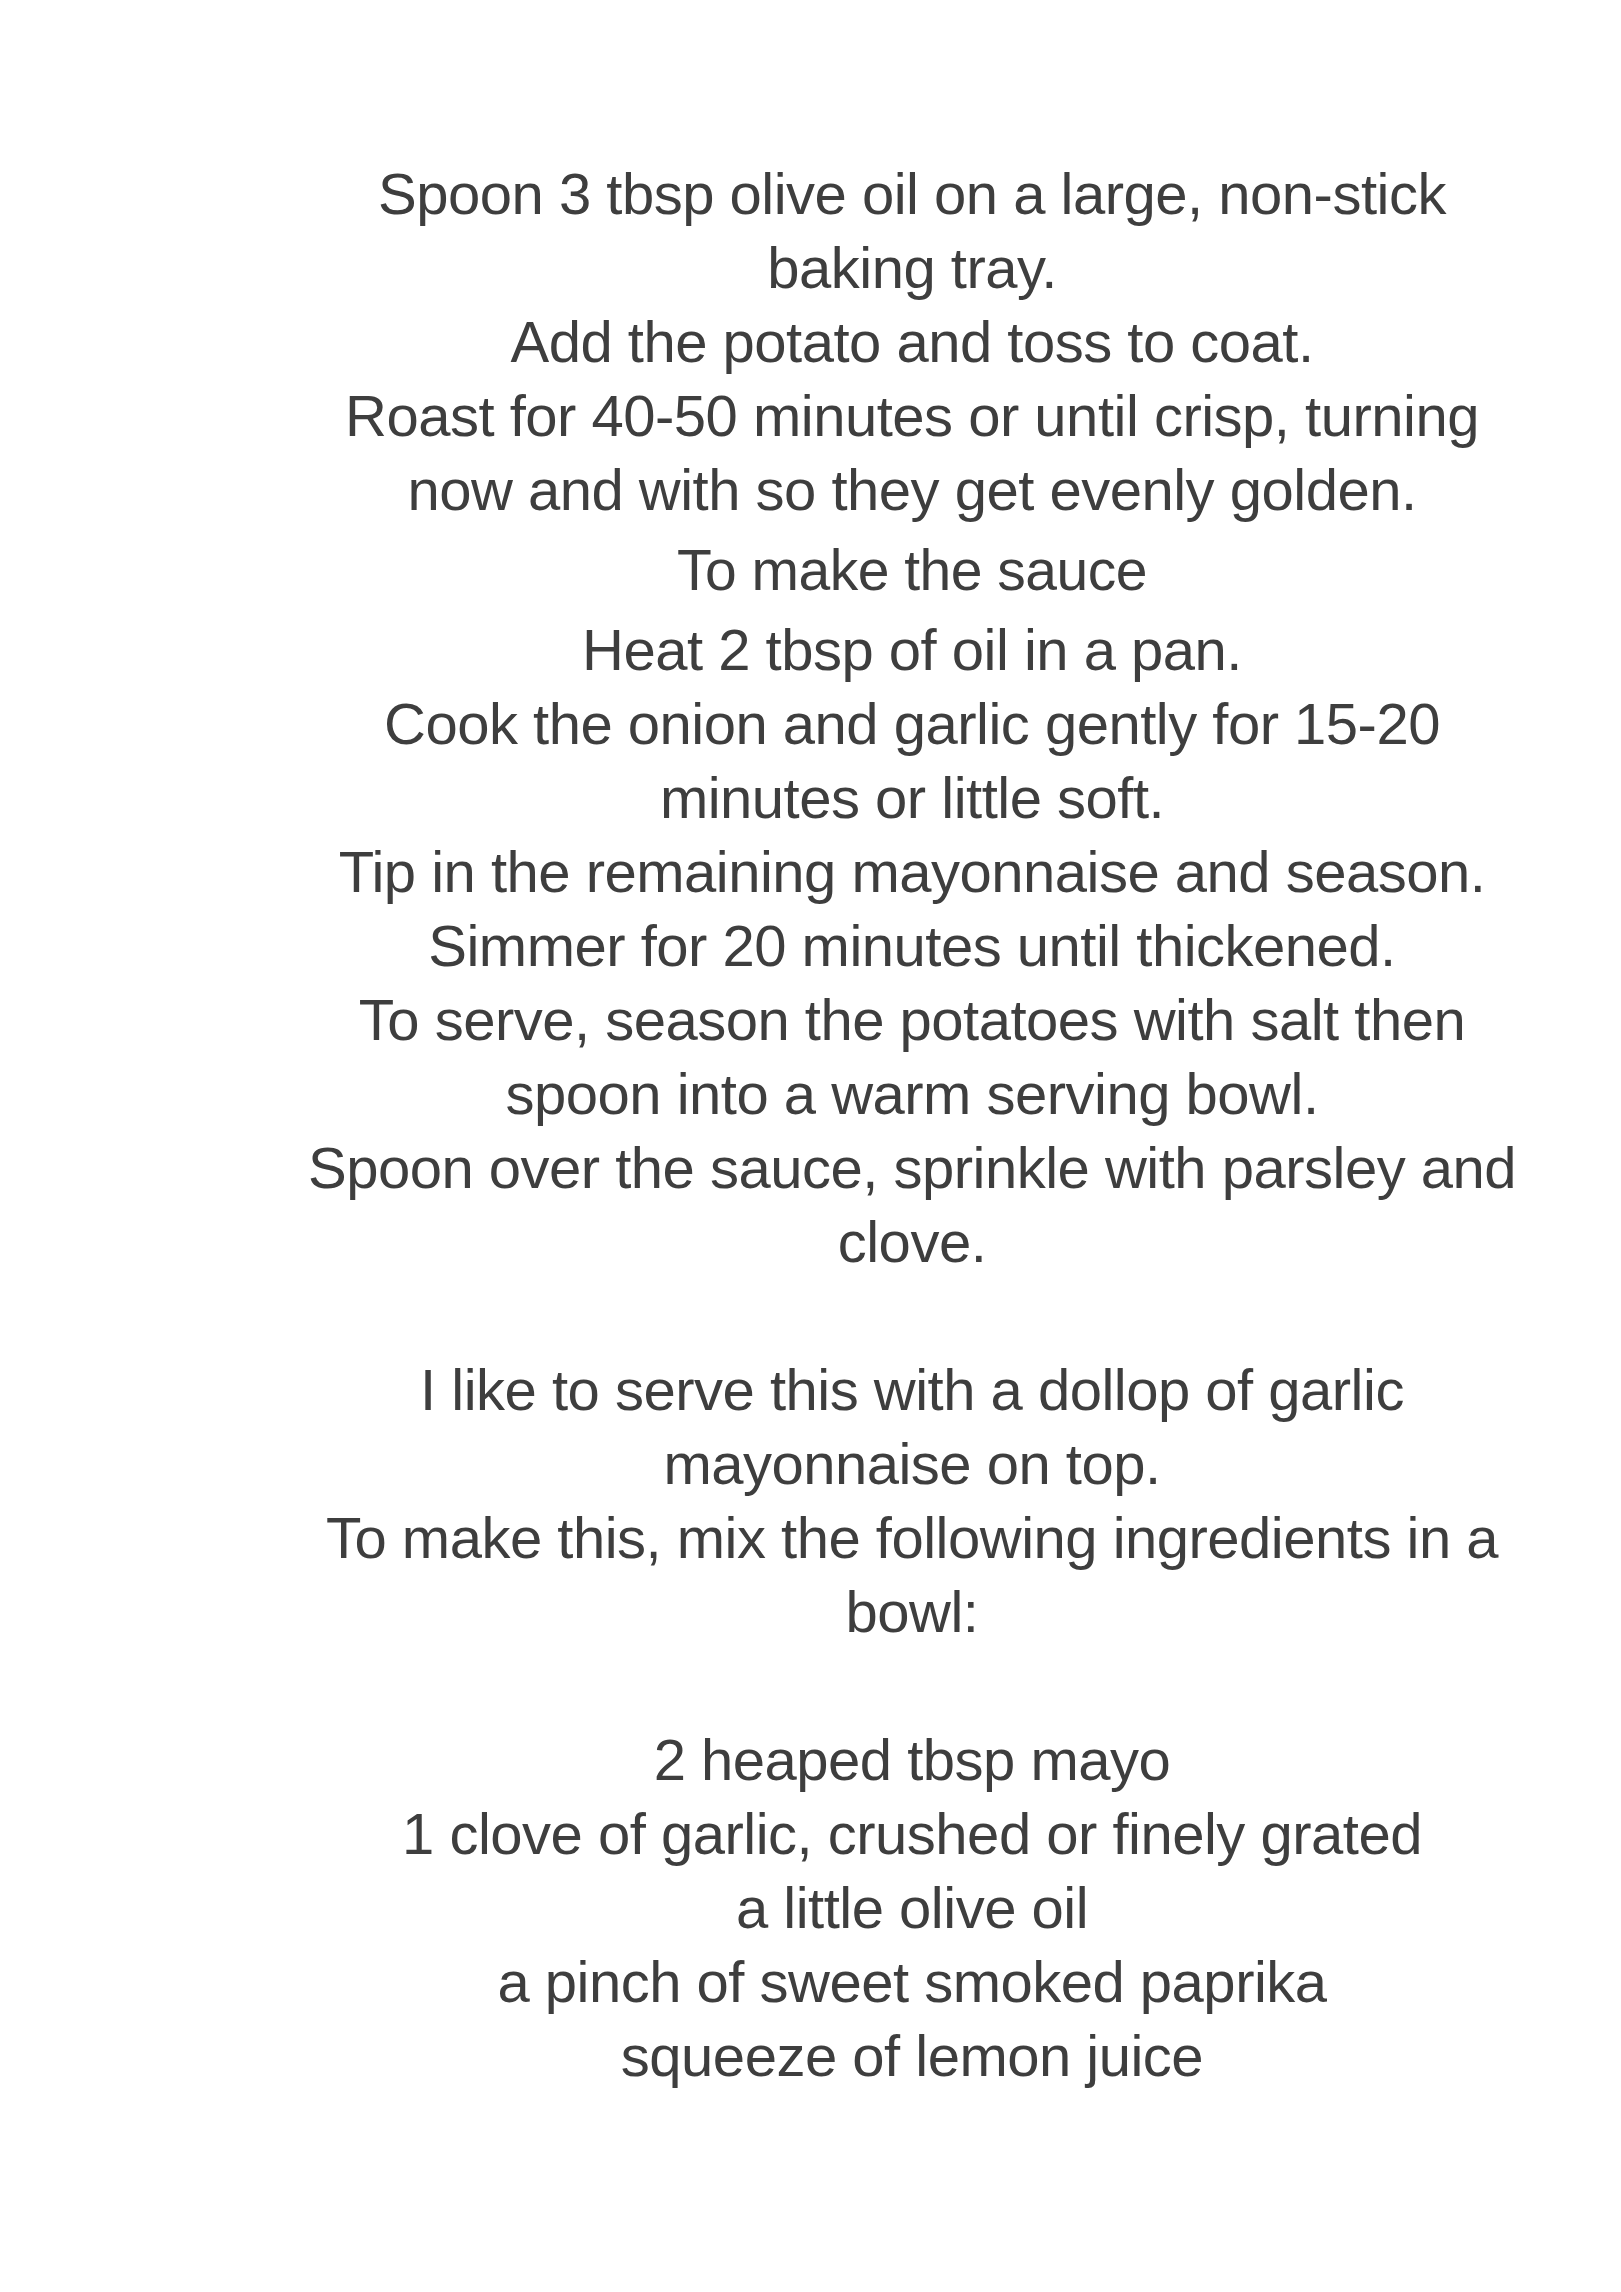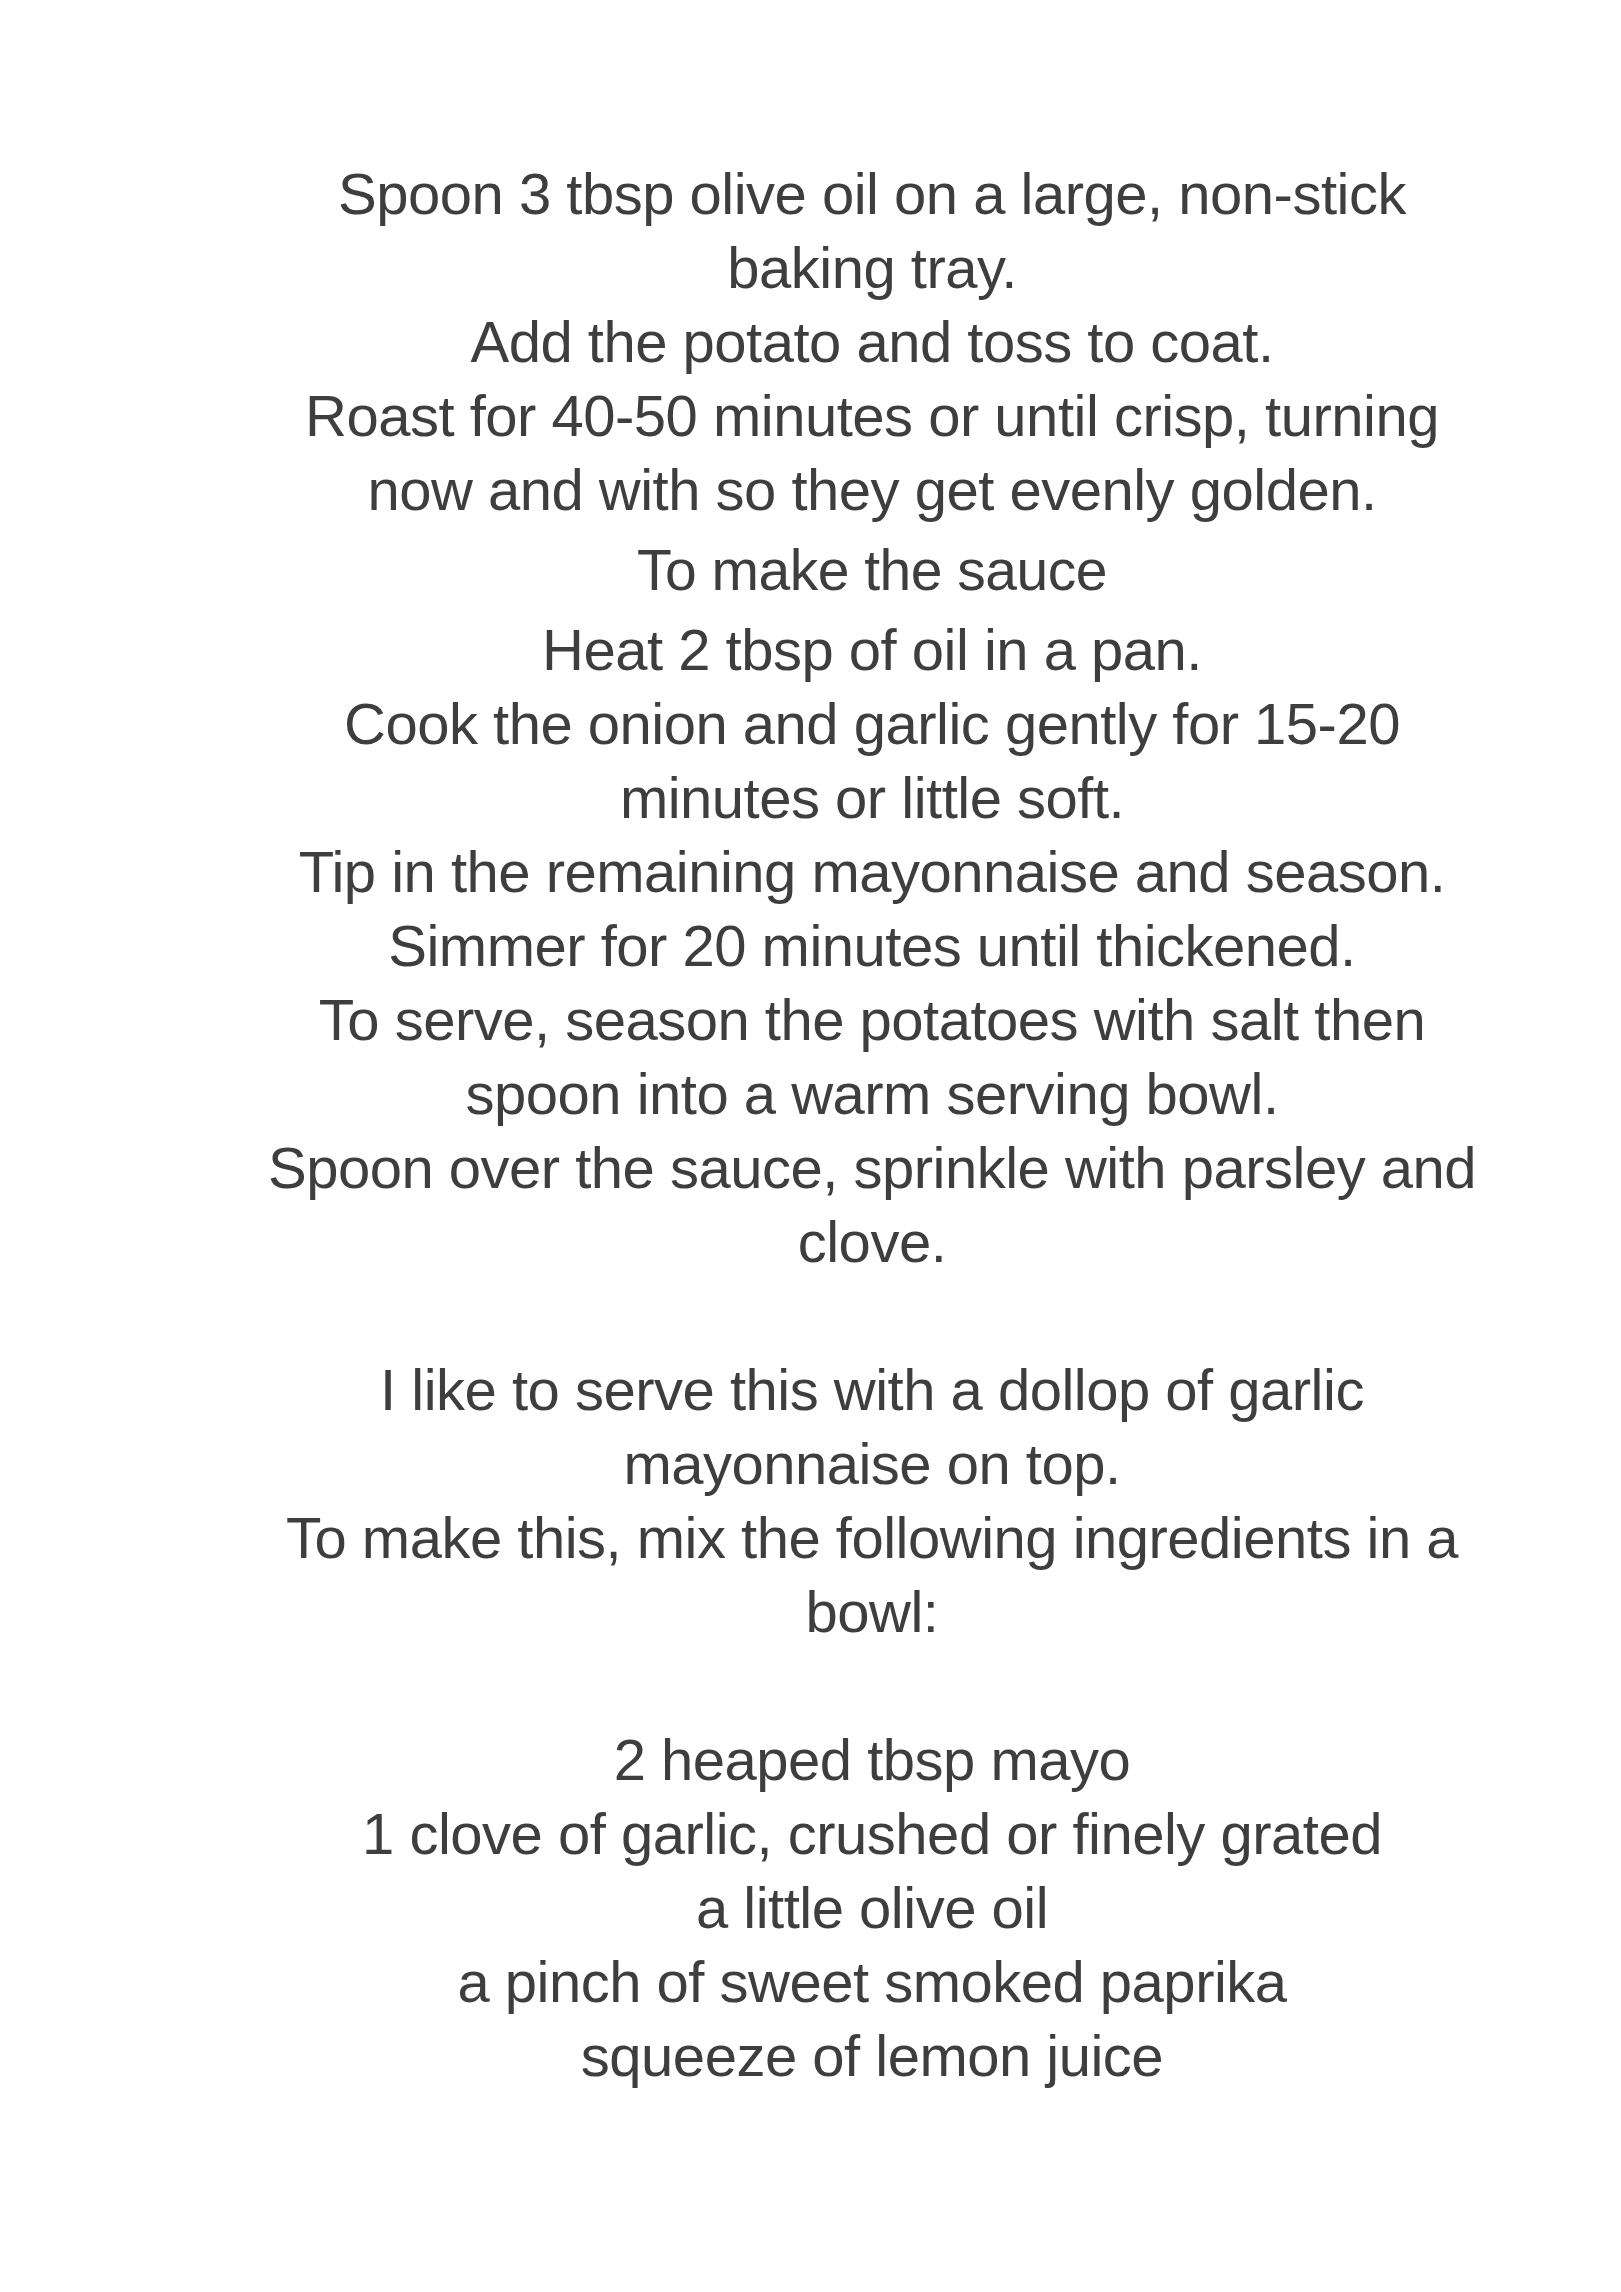--- a/index.html
+++ b/index.html
@@ -7,20 +7,21 @@
     padding: 0;
     background: #ffffff;
   }
   .page {
     position: relative;
     width: 1570px;
     height: 2293px;
     background: #ffffff;
     overflow: hidden;
     font-family: "Liberation Sans", sans-serif;
+    margin-left: 40px;
   }
   .recipe-text {
     position: absolute;
     top: 157px;
     left: 137px;
     width: 1470px;
     text-align: center;
     color: #3e3e3e;
   }
   .line.body {

